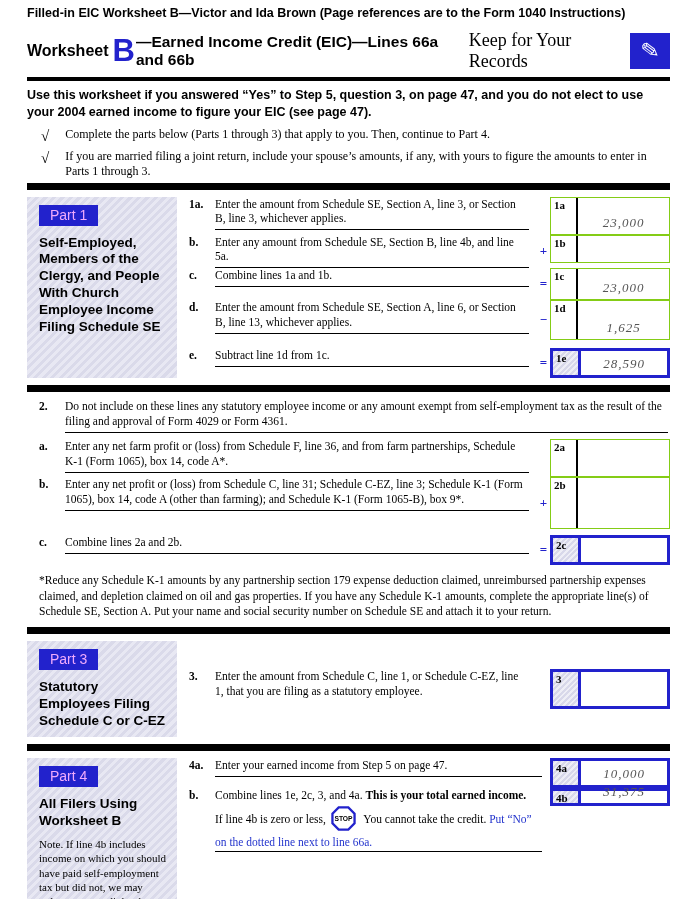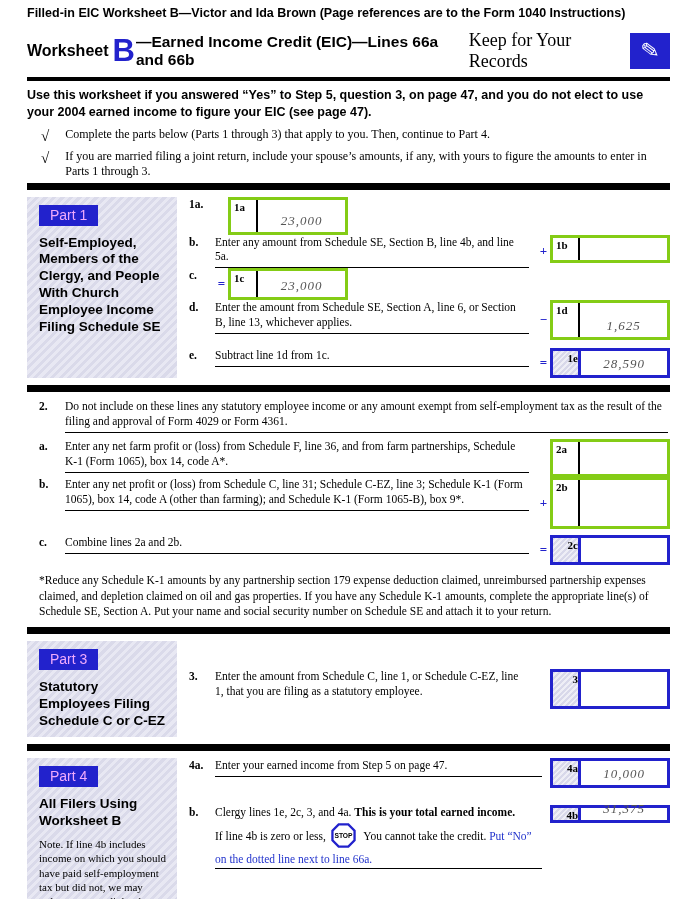--- a/index.html
+++ b/index.html
@@ -29,28 +29,28 @@
               font-weight:normal;font-size:14px;padding:2px 11px 3px;}
   .sb-title{font-family:"Liberation Sans",sans-serif;font-weight:bold;font-size:13.5px;line-height:1.25;margin-top:9px;}
   .sb-note{font-size:11px;line-height:1.3;margin-top:7px;}
   .content{flex:1;padding-left:12px;display:flex;flex-direction:column;}
   .line-row{display:flex;align-items:flex-start;}
   .lnum{width:26px;flex:none;font-weight:bold;font-size:11.5px;padding-top:1px;}
   .ltext{flex:1;font-size:11.5px;line-height:1.3;border-bottom:1.5px solid #000;padding-bottom:3px;margin-right:8px;}
   .ltext.nounder{border-bottom:none;}
   .op{width:13px;flex:none;color:#2222cc;font-weight:bold;font-size:13px;align-self:center;text-align:center;}
   
-  .abox{display:flex;width:120px;flex:none;border:3px solid #84cc16;box-sizing:border-box;background:#fff;}
+  .abox{display:flex;width:120px;flex:none;border:1px solid #84cc16;box-sizing:border-box;background:#fff;}
   .abox .cell{width:22px;flex:none;border-right:2px solid #000;font-weight:bold;font-size:11px;padding:1px 0 0 3px;}
   .abox .val{flex:1;display:flex;align-items:flex-end;justify-content:center;
              font-style:italic;color:#555;font-size:13px;letter-spacing:1px;padding:2px 4px 3px;}
-  .abox.hl{border:3px solid #2222cc;text-align:right;}
+  .abox.hl{border:3px solid #2222cc;}
   .abox.hl .cell{border-right:3px solid #2222cc;background:repeating-linear-gradient(135deg,#d8d8ea 0 2px,#eeeef6 2px 4px);}
   .h38{height:38px}.h28{height:28px}.h32{height:32px}.h40{height:40px}.h30{height:30px}.h52{height:52px}.h34{height:18px}
-  .mb6{margin-bottom:6px}.mb8{margin-bottom:8px}.mb10{margin-bottom:17px}.mt6{margin-top:6px}.mt8{margin-top:8px}
+  .mb6{margin-bottom:6px}.mb8{margin-bottom:8px}.mb10{margin-bottom:0}.mt6{margin-top:6px}.mt8{margin-top:8px}
   .blue{color:#2233cc;}
   .boldserif{font-weight:bold;}
   .footnote{font-size:11.5px;line-height:1.35;margin-top:8px;}
   
   .stopwrap{display:inline-block;vertical-align:middle;margin:0 5px;}
 </style>
 </head>
 <body>
 
 <div class="page">
@@ -82,37 +82,39 @@
   <div class="bar"></div>
 
   <div class="part">
     <div class="sidebar">
       <span class="part-badge">Part 1</span>
       <div class="sb-title">Self-Employed, Members of the Clergy, and People With Church Employee Income Filing Schedule SE</div>
     </div>
     <div class="content">
       <div class="line-row">
         <span class="lnum">1a.</span>
+        <span class="ltext">Enter the amount from Schedule SE, Section A, line 3, or Section B, line 3, whichever applies.</span>
         <span class="op"></span>
         <span class="abox h38">
           <span class="cell">1a</span>
           <span class="val">23,000</span>
         </span>
       </div>
       <div class="line-row">
         <span class="lnum">b.</span>
         <span class="ltext">Enter any amount from Schedule SE, Section B, line 4b, and line 5a.</span>
         <span class="op">+</span>
         <span class="abox h28">
           <span class="cell">1b</span>
           <span class="val"></span>
         </span>
       </div>
       <div class="line-row">
         <span class="lnum">c.</span>
+        <span class="ltext">Combine lines 1a and 1b.</span>
         <span class="op">=</span>
         <span class="abox h32">
           <span class="cell">1c</span>
           <span class="val">23,000</span>
         </span>
       </div>
       <div class="line-row">
         <span class="lnum">d.</span>
         <span class="ltext">Enter the amount from Schedule SE, Section A, line 6, or Section B, line 13, whichever applies.</span>
         <span class="op">−</span>
@@ -204,21 +206,21 @@
       <div class="line-row mb10">
         <span class="lnum">4a.</span>
         <span class="ltext">Enter your earned income from Step 5 on page 47.</span>
         <span class="abox hl h30">
           <span class="cell">4a</span>
           <span class="val">10,000</span>
         </span>
       </div>
       <div class="line-row">
         <span class="lnum">b.</span>
-        <span class="ltext nounder"><span>Clergy lines 1e, 2c, 3, and 4a. </span><span class="boldserif">This is your total earned income.</span></span>
+        <span class="ltext nounder"><span>Combine lines 1e, 2c, 3, and 4a. </span><span class="boldserif">This is your total earned income.</span></span>
         <span class="abox hl h34">
           <span class="cell">4b</span>
           <span class="val">31,375</span>
         </span>
       </div>
       <div class="line-row mb8">
         <span class="lnum"></span>
         <span class="ltext" style="margin-right:128px;padding-bottom:1px">
           <span>If line 4b is zero or less,</span><span class="stopwrap"><svg width="25" height="25" viewBox="0 0 26 26">
                 <polygon points="8,1.5 18,1.5 24.5,8 24.5,18 18,24.5 8,24.5 1.5,18 1.5,8" fill="#ffffff" stroke="#2222cc" stroke-width="2.4"></polygon>

